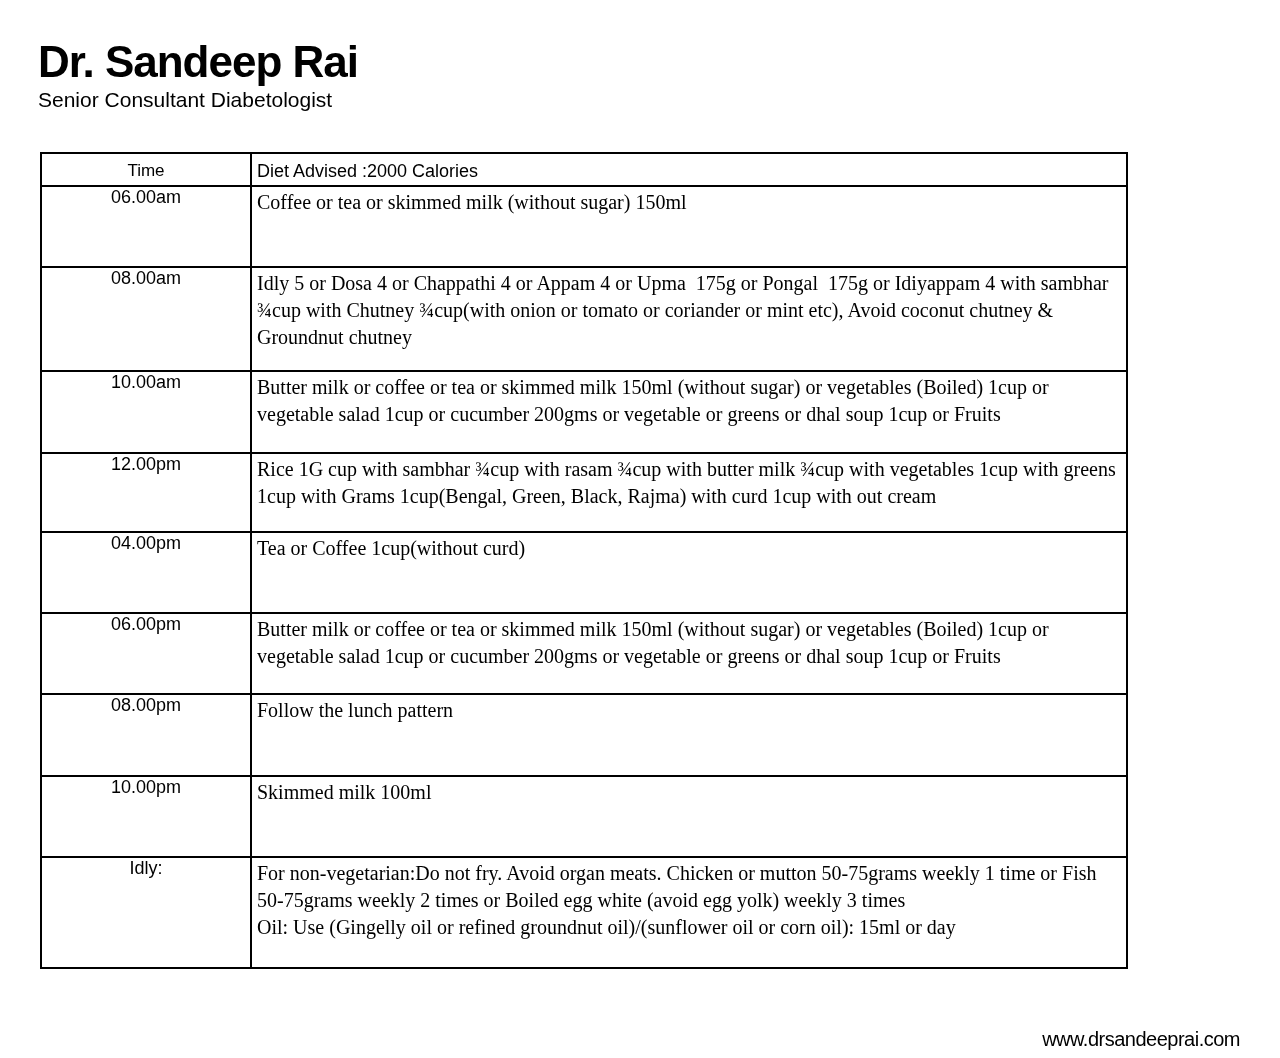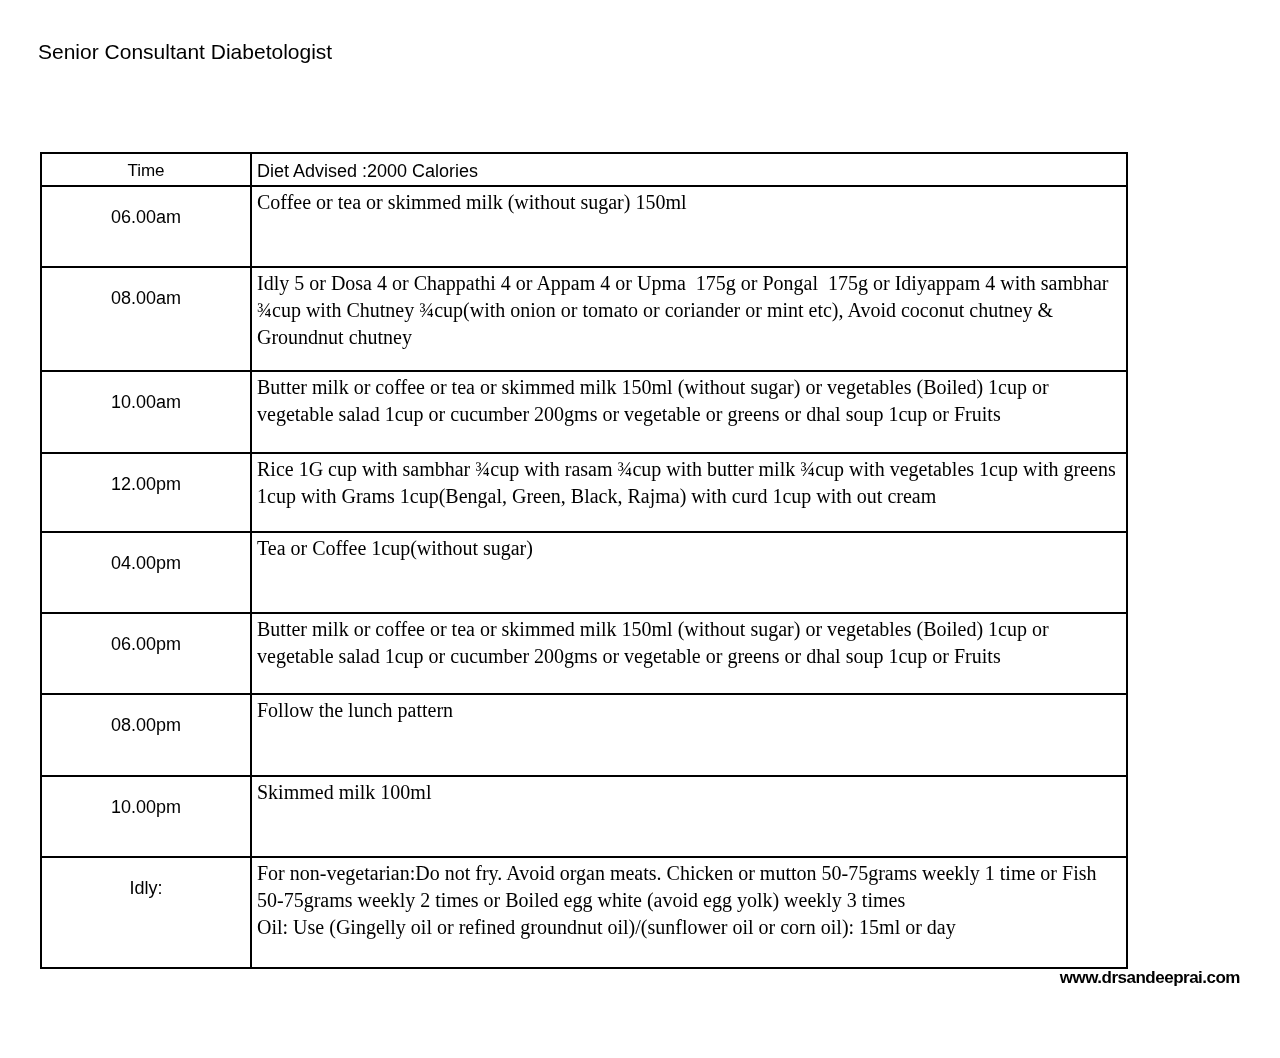--- a/index.html
+++ b/index.html
@@ -52,44 +52,45 @@
     padding-top: 7px;
   }
   .th-diet {
     text-align: left;
     font-size: 18px;
     padding: 7px 4px 0 5px;
   }
   .time-cell {
     text-align: center;
     font-size: 18px;
-    padding-top: 20px;
+    padding-top: 0;
   }
   .diet-cell {
     font-size: 20px;
     line-height: 27px;
     padding: 2px 8px 0 5px;
     white-space: pre-wrap;
     font-family: Liberation Serif, serif;
   }
   .site-footer {
     position: absolute;
     right: 40px;
-    top: 968px;
-    font-size: 17px;
-    font-weight: bold;
+    top: 1028px;
+    font-size: 20px;
+    font-weight: normal;
     letter-spacing: -0.5px;
   }
 </style>
 </head>
 <body>
 
 <div class="page">
 
   <div class="letterhead">
+    <div class="doctor-name">Dr. Sandeep Rai</div>
     <div class="designation">Senior Consultant Diabetologist</div>
   </div>
 
   <table class="diet-table">
     <colgroup>
       <col class="col-time">
       <col class="col-diet">
     </colgroup>
     <thead>
       <tr style="height:33px">
@@ -109,21 +110,21 @@
       <tr style="height:82px">
         <td class="time-cell">10.00am</td>
         <td class="diet-cell">Butter milk or coffee or tea or skimmed milk 150ml (without sugar) or vegetables (Boiled) 1cup or vegetable salad 1cup or cucumber 200gms or vegetable or greens or dhal soup 1cup or Fruits</td>
       </tr>
       <tr style="height:79px">
         <td class="time-cell">12.00pm</td>
         <td class="diet-cell">Rice 1G cup with sambhar ¾cup with rasam ¾cup with butter milk ¾cup with vegetables 1cup with greens 1cup with Grams 1cup(Bengal, Green, Black, Rajma) with curd 1cup with out cream</td>
       </tr>
       <tr style="height:81px">
         <td class="time-cell">04.00pm</td>
-        <td class="diet-cell">Tea or Coffee 1cup(without sugar)</td>
+        <td class="diet-cell">Tea or Coffee 1cup(without curd)</td>
       </tr>
       <tr style="height:81px">
         <td class="time-cell">06.00pm</td>
         <td class="diet-cell">Butter milk or coffee or tea or skimmed milk 150ml (without sugar) or vegetables (Boiled) 1cup or vegetable salad 1cup or cucumber 200gms or vegetable or greens or dhal soup 1cup or Fruits</td>
       </tr>
       <tr style="height:82px">
         <td class="time-cell">08.00pm</td>
         <td class="diet-cell">Follow the lunch pattern</td>
       </tr>
       <tr style="height:81px">

